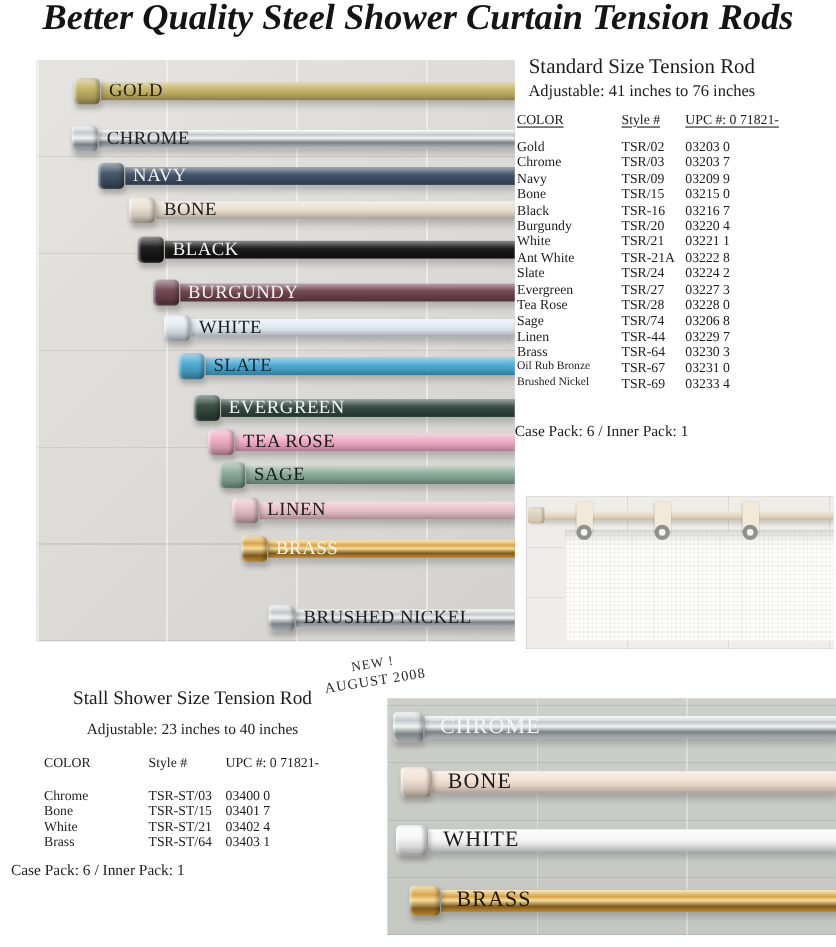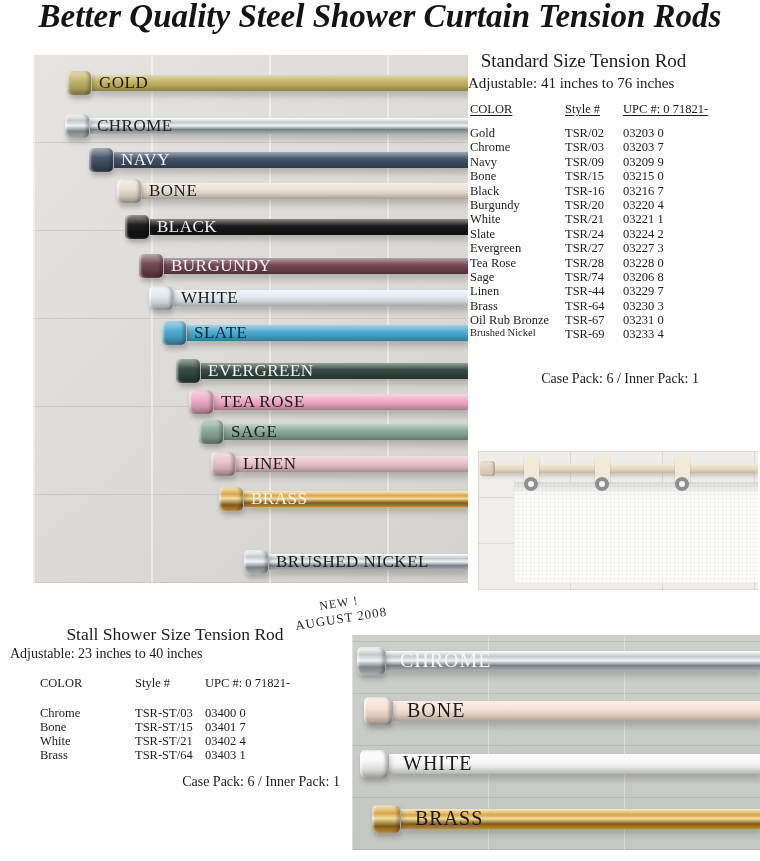--- a/index.html
+++ b/index.html
@@ -41,30 +41,30 @@
   .finish-brass .bar, .finish-brass .cap {
     background-image:linear-gradient(#f8ecc2, #d9a54c 30%, #f4dc9a 48%, #7d5a1c 75%, #c08a35 100%);
   }
   .finish-chrome .bar, .finish-chrome .cap {
     background-image:linear-gradient(#ffffff, #c2c8cc 28%, #f0f3f4 48%, #7b8286 72%, #aab0b4 100%);
   }
 
   
   .std { position:absolute; left:468px; top:50px; width:231px; }
   .sec-title { text-align:center; font-size:19px; }
-  .sec-sub { font-size:15px; margin-top:3px; }
+  .sec-sub { text-align:center; font-size:15px; margin-top:3px; }
   .std .thead { position:relative; height:15px; margin-top:10px; font-size:12.5px; }
   .std .thead span { text-decoration:underline; text-underline-offset:2px; }
   .std .c1 { position:absolute; left:2px; white-space:nowrap; }
   .std .c2 { position:absolute; left:97px; white-space:nowrap; }
   .std .c3 { position:absolute; left:155px; white-space:nowrap; }
   .std .tbody { margin-top:9px; }
   .std .trow { position:relative; height:14.4px; font-size:12.5px; }
   .std .trow:nth-child(15) .c1, .std .trow:nth-child(16) .c1 { font-size:10.5px; }
-  .case { text-align:right; font-size:14px; }
+  .case { text-align:left; font-size:14px; }
   .std .case { margin-top:29px; }
 
   
   .photo-curtain {
     position:absolute; left:478px; top:451px; width:280px; height:139px;
     background-color:#efedea; overflow:hidden;
     background-image:
       repeating-linear-gradient(90deg, rgba(170,168,164,.3) 0 1px, transparent 1px 92px),
       repeating-linear-gradient(0deg, rgba(170,168,164,.25) 0 1px, transparent 1px 46px);
   }
@@ -87,21 +87,21 @@
 
   
   .new-badge { position:absolute; left:268px; top:596px; width:144px;
     transform:rotate(-9deg); text-align:center; color:#2a2a2a; }
   .new-badge .l1 { font-size:12px; letter-spacing:1px; }
   .new-badge .l2 { font-size:13px; letter-spacing:1px; }
 
   
   .stall { position:absolute; left:10px; top:624px; width:330px;font-family:Liberation Serif, serif; }
   .stall .sec-title { font-size:17.5px; }
-  .stall .sec-sub { font-size:14px; margin-top:1px; }
+  .stall .sec-sub { font-size:14px; margin-top:11px; }
   .stall .thead { position:relative; height:15px; margin-top:14px; font-size:12.5px; }
   .stall .c1 { position:absolute; left:30px; white-space:nowrap; }
   .stall .c2 { position:absolute; left:125px; white-space:nowrap; }
   .stall .c3 { position:absolute; left:195px; white-space:nowrap; }
   .stall .tbody { margin-top:15px; }
   .stall .trow { position:relative; height:14px; font-size:12.5px; }
   .stall .case { margin-top:12px; }
 
   
   .photo-bottom {
@@ -244,20 +244,25 @@
       </div>
     <div class="trow">
         <span class="c1">Burgundy</span>
         <span class="c2">TSR/20</span>
         <span class="c3">03220 4</span>
       </div>
     <div class="trow">
         <span class="c1">White</span>
         <span class="c2">TSR/21</span>
         <span class="c3">03221 1</span>
+      </div>
+    <div class="trow">
+        <span class="c1">Ant White</span>
+        <span class="c2">TSR-21A</span>
+        <span class="c3">03222 8</span>
       </div>
     <div class="trow">
         <span class="c1">Slate</span>
         <span class="c2">TSR/24</span>
         <span class="c3">03224 2</span>
       </div>
     <div class="trow">
         <span class="c1">Evergreen</span>
         <span class="c2">TSR/27</span>
         <span class="c3">03227 3</span>

